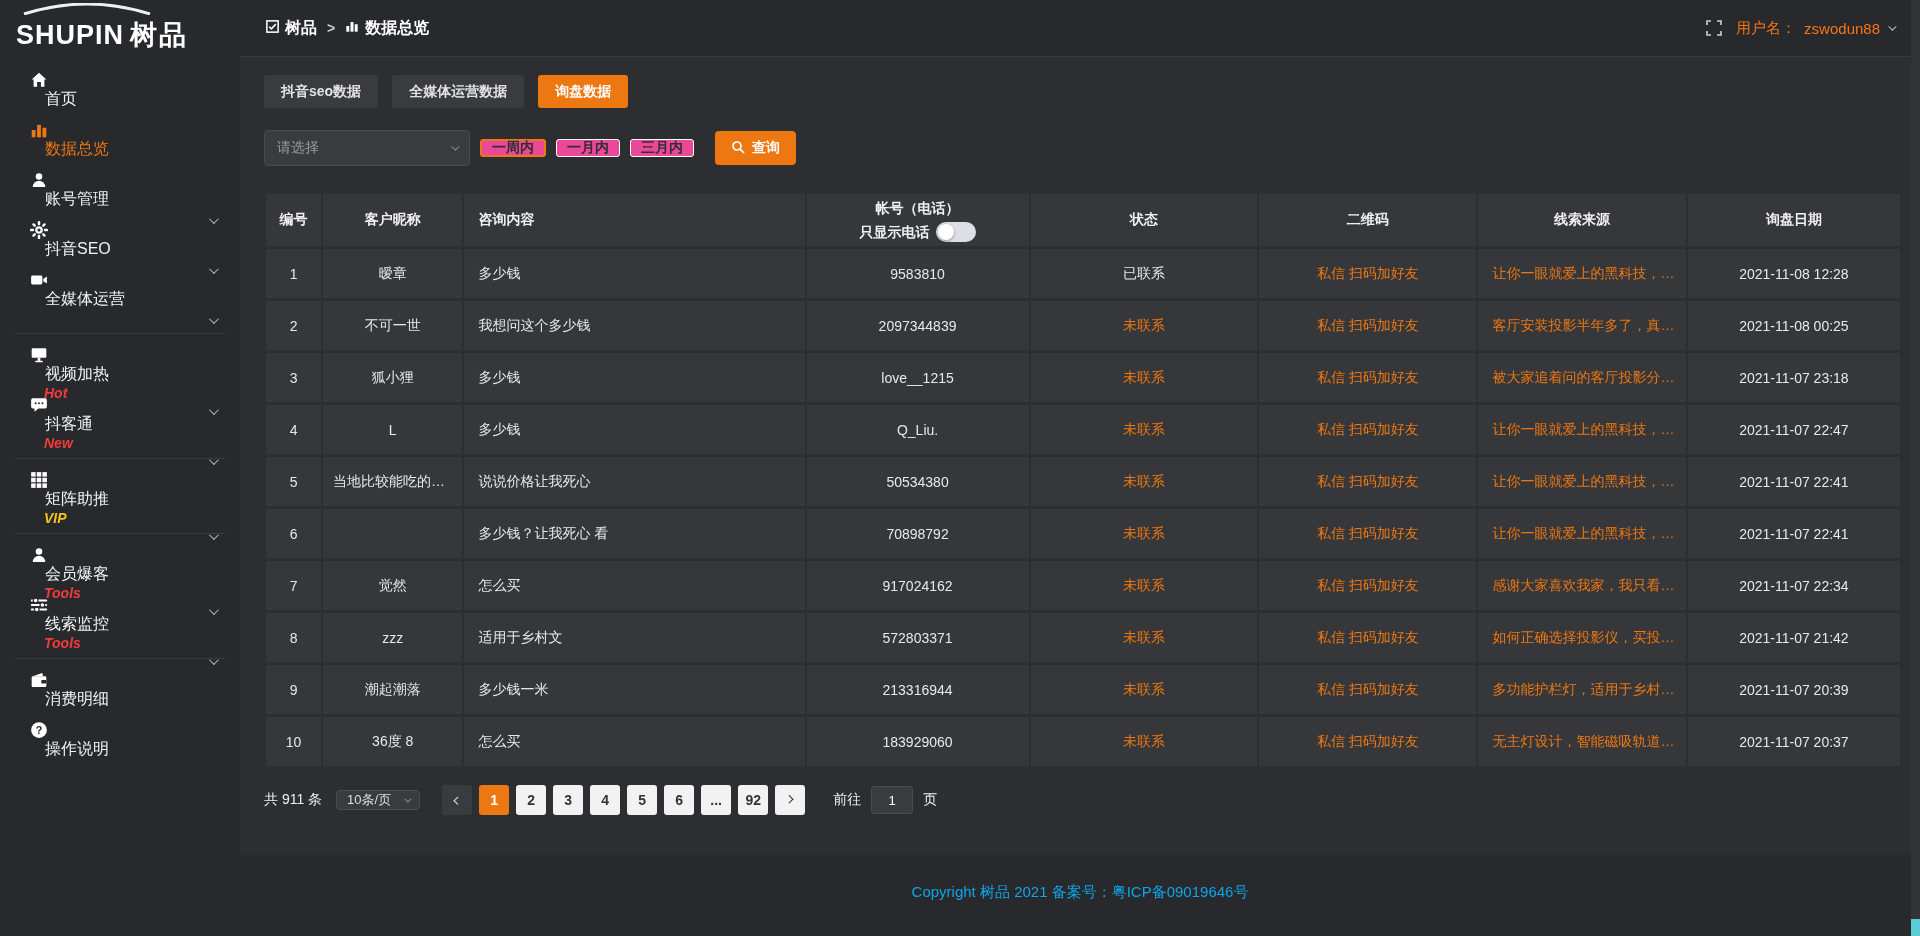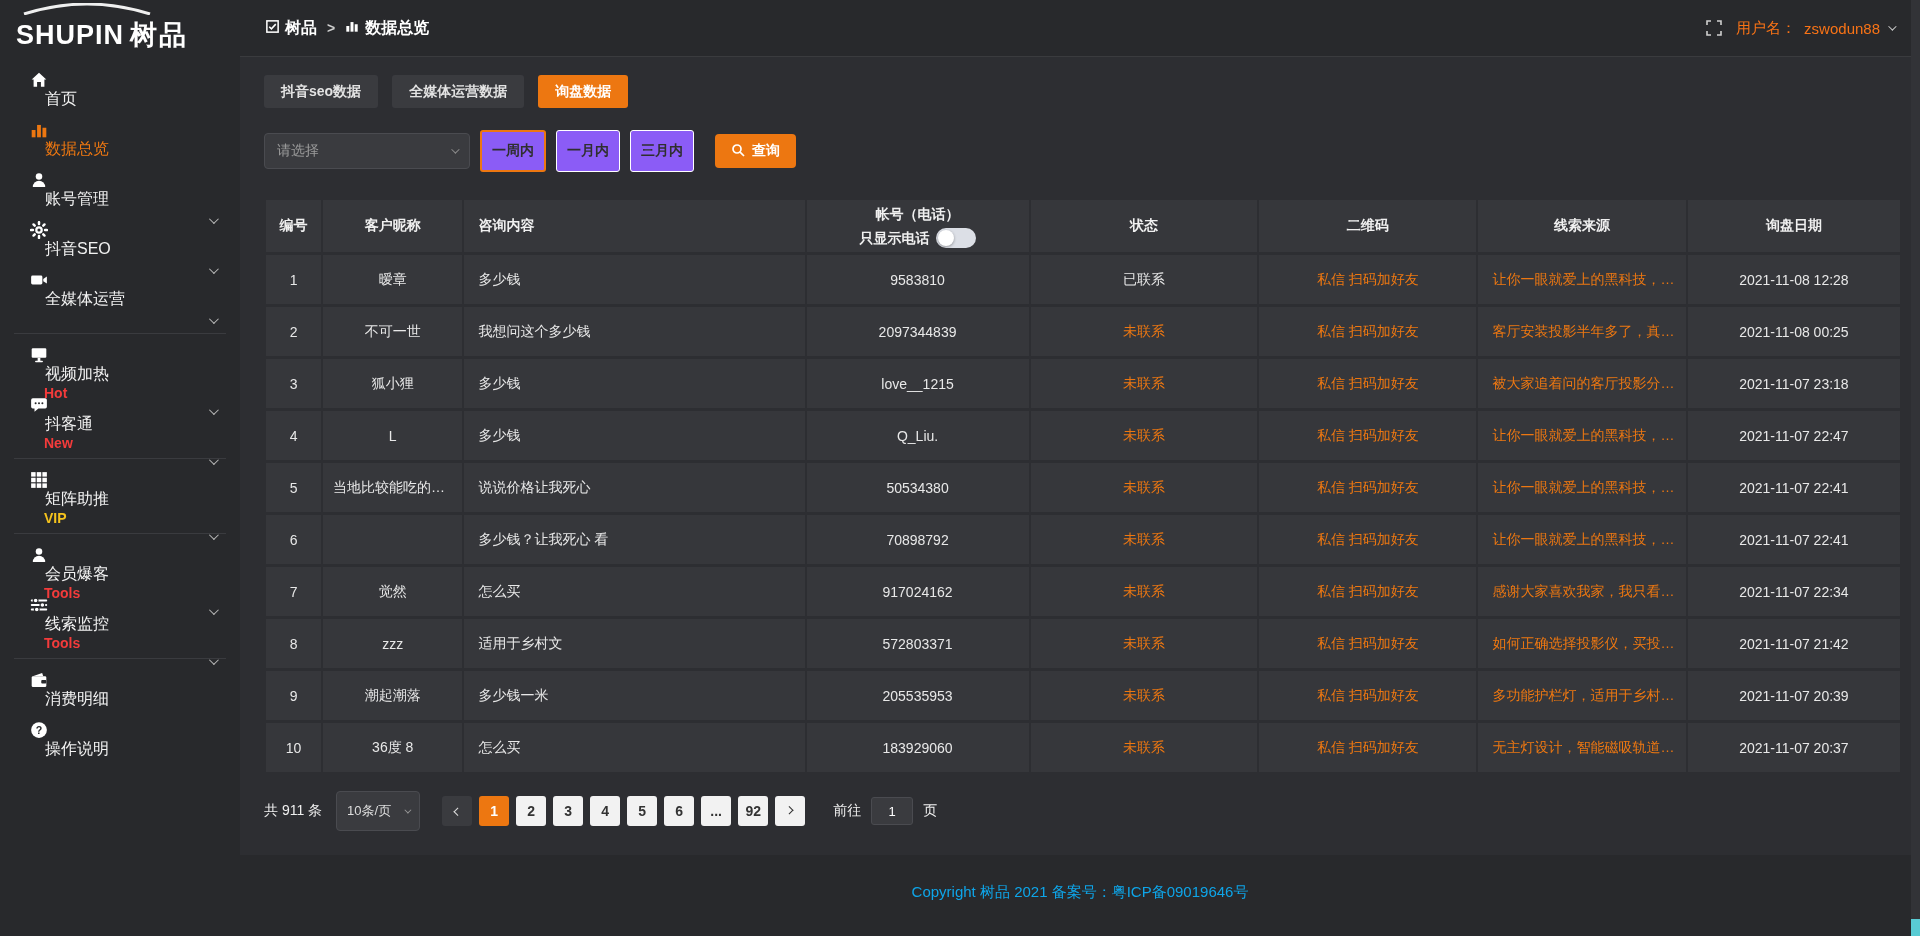--- a/index.html
+++ b/index.html
@@ -14,21 +14,21 @@
   .logo { height:57px; position:relative; padding-left:16px; display:flex; align-items:flex-end; padding-bottom:8px; }
   .logo-arc { position:absolute; left:18px; top:3px; }
   .logo-text { font-size:27px; font-weight:bold; color:#fff; letter-spacing:1px; line-height:1; white-space:nowrap; }
   .logo-cn { margin-left:6px; letter-spacing:2px; }
   .nav { padding-top:14px; }
   .nav-item { height:50px; display:flex; align-items:flex-start; padding:0 24px 0 30px; cursor:pointer; color:#f2f2f2; font-size:16px;flex-direction:column; }
   .nav-item .nicon { width:18px; height:18px; display:inline-flex; color:#fff; flex-shrink:0; }
   .nav-item.active { color:var(--accent); }
   .nav-item.active .nicon { color:var(--accent); }
   .nav-label { margin-left:15px; }
-  .nav-badge { font-weight:bold; font-size:14px; margin-left:14px; }
+  .nav-badge { font-style:italic; font-weight:bold; font-size:14px; margin-left:14px; }
   .nav-badge.red { color:var(--red); }
   .nav-badge.gold { color:var(--gold); }
   .nav-chev { margin-left:auto; color:#b9b9b9; }
   .chev { display:inline-block; width:7px; height:7px; border-right:1.6px solid currentColor; border-bottom:1.6px solid currentColor; transform:rotate(45deg) translateY(-2px); }
   .nav-divider { height:1px; background:#3a3b3f; margin:12px 14px; }
 
   
   .main { flex:1; display:flex; flex-direction:column; background:var(--content); min-width:0; }
   .topbar { height:57px; background:var(--panel); border-bottom:1px solid #3a3b3e; display:flex; align-items:center; justify-content:space-between; padding:0 26px; flex-shrink:0; }
   .crumbs { display:flex; align-items:center; gap:10px; font-size:16px; font-weight:bold; color:#fff; }
@@ -43,41 +43,41 @@
 
   
   .tabs { display:flex; gap:14px; }
   .tab { background:#3a3b3f; color:#e3e3e3; font-size:14px; font-weight:bold; padding:0 17px; height:33px; display:flex; align-items:center; border-radius:3px; cursor:pointer; }
   .tab.active { background:var(--accent); color:#fff; }
 
   
   .filters { display:flex; align-items:center; margin-top:22px; }
   .select { width:206px; height:36px; background:#3a3b3f; border:1px solid #4a4b50; border-radius:4px; color:#9b9b9b; font-size:14px; padding:0 12px; display:flex; align-items:center; justify-content:space-between; cursor:pointer; }
   .select .chev { width:6px; height:6px; color:#8d8d8d; }
-  .range-btn { height:42px; padding:0 10px; background:#8b5cf6; color:#2f2f2f; border:1px solid #fff; font-size:14px; font-weight:bold; border-radius:3px; display:flex; align-items:center; margin-left:10px; cursor:pointer; }
+  .range-btn { height:18px; padding:0 10px; background:#ec4899; color:#2f2f2f; border:1px solid #fff; font-size:14px; font-weight:bold; border-radius:3px; display:flex; align-items:center; margin-left:10px; cursor:pointer; }
   .range-btn.selected { border:2px solid var(--accent); }
   .search-btn { height:34px; padding:8px 16px; background:var(--accent); border-radius:4px; color:#fff; font-size:14px; font-weight:bold; display:flex; align-items:center; gap:7px; margin-left:21px; cursor:pointer;text-align:center; }
 
   
   .table-wrap { margin-top:25px; }
   table { width:100%; border-collapse:separate; border-spacing:2px 3px; table-layout:fixed; }
   th { height:52px; background:var(--cell); font-size:14px; font-weight:bold; color:#f0f0f0; text-align:center; padding:0 10px; }
   td { height:49px; background:var(--cell); font-size:14px; color:#e8e8e8; text-align:center; padding:0 10px; overflow:hidden; white-space:nowrap; text-overflow:ellipsis; }
   th.left, td.left { text-align:left; padding-left:14px; }
   td.orange { color:var(--accent); }
   td.linkish { color:var(--accent); cursor:pointer; }
   .th-account { line-height:1.5; }
   .toggle-row { display:flex; align-items:center; justify-content:center; gap:6px; margin-top:3px; }
   .switch { width:40px; height:20px; border-radius:10px; background:#dcdfe6; position:relative; display:inline-block; cursor:pointer; flex-shrink:0; }
   .switch .knob { position:absolute; left:2px; top:2px; width:16px; height:16px; border-radius:50%; background:#fff; box-shadow:0 1px 3px rgba(0,0,0,.35); }
 
   
   .pagination { display:flex; align-items:center; margin-top:16px; font-size:14px; }
   .pg-total { color:#f0f0f0; margin-right:14px; }
-  .pg-size { height:40px; background:#3a3b3f; border:1px solid #4a4b50; border-radius:4px; color:#ddd; font-size:13px; padding:0 10px; display:flex; align-items:center; gap:13px; margin-right:22px; cursor:pointer; }
+  .pg-size { height:20px; background:#3a3b3f; border:1px solid #4a4b50; border-radius:4px; color:#ddd; font-size:13px; padding:0 10px; display:flex; align-items:center; gap:13px; margin-right:22px; cursor:pointer; }
   .pg-size .chev { width:5px; height:5px; color:#999; }
   .pg-btn { min-width:30px; height:30px; border-radius:3px; display:flex; align-items:center; justify-content:center; font-weight:bold; cursor:pointer; margin-left:7px; }
   .pg-prev { background:#3a3b3f; color:#ddd; margin-left:0; }
   .pg-num { background:#f2f2f2; color:#333; padding:0 6px; }
   .pg-num.active { background:var(--accent); color:#fff; }
   .pg-next { background:#f2f2f2; color:#333; }
   .pg-btn .chev { width:6px; height:6px; }
   .chev.left { transform:rotate(135deg) translateY(-1px); }
   .chev.right { transform:rotate(-45deg) translateY(-1px); }
   .pg-goto { display:flex; align-items:center; gap:10px; margin-left:28px; color:#f0f0f0; }
@@ -458,21 +458,21 @@
                 <td>572803371</td>
                 <td class="orange">未联系</td>
                 <td class="linkish">私信 扫码加好友</td>
                 <td class="linkish left">如何正确选择投影仪，买投影...</td>
                 <td>2021-11-07 21:42</td>
               </tr>
               <tr>
                 <td>9</td>
                 <td>潮起潮落</td>
                 <td class="left">多少钱一米</td>
-                <td>205535953</td>
+                <td>213316944</td>
                 <td class="orange">未联系</td>
                 <td class="linkish">私信 扫码加好友</td>
                 <td class="linkish left">多功能护栏灯，适用于乡村文...</td>
                 <td>2021-11-07 20:39</td>
               </tr>
               <tr>
                 <td>10</td>
                 <td>36度 8</td>
                 <td class="left">怎么买</td>
                 <td>183929060</td>

